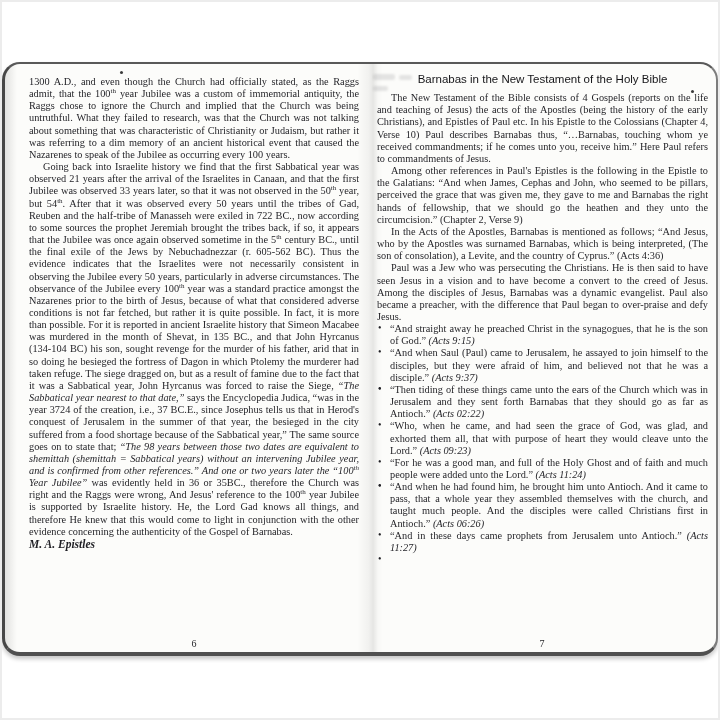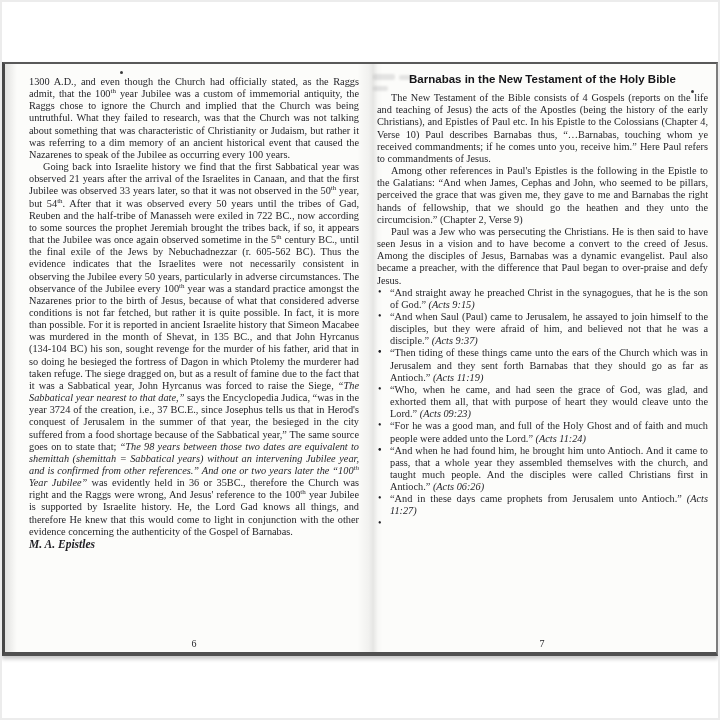--- a/index.html
+++ b/index.html
@@ -2,32 +2,32 @@
 <html><head>
 <meta charset="utf-8">
 <style>
   html,body{margin:0;padding:0;width:720px;height:720px;overflow:hidden;background:#ffffff;}
   body{position:relative;font-family:"Liberation Serif", serif;}
   .frame{position:absolute;inset:0;border:2px solid #ececec;pointer-events:none;z-index:10;}
   .photo{position:absolute;left:2px;top:62px;width:716px;height:594px;box-sizing:border-box;
          background:#fcfcfa;overflow:hidden;
          border-top:2px solid #595959;border-left:3px solid #474747;
          border-right:2px solid #7d7d7d;border-bottom:4px solid #505050;
-         box-shadow:0 3px 4px rgba(0,0,0,.22);}
+         box-shadow:0 3px 4px rgba(0,0,0,.22);border-radius:18px;}
   .edge-left{position:absolute;left:0;top:0;bottom:0;width:12px;
          background:linear-gradient(to right, rgba(0,0,0,.10), rgba(0,0,0,0));}
   .gutter{position:absolute;left:352px;top:0;bottom:0;width:26px;
          background:linear-gradient(to right, rgba(0,0,0,0) 0%, rgba(0,0,0,.045) 45%,
                     rgba(0,0,0,.09) 62%, rgba(0,0,0,.02) 80%, rgba(0,0,0,0) 100%);}
   .page-text{position:absolute;font-size:10.3px;line-height:12.15px;color:#1f1f24;text-align:justify;}
   #left-text{left:24px;top:12px;width:330px;}
   #right-text{left:372px;top:9px;width:331px;}
   p.body-para{margin:0;}
   p.indent{text-indent:14px;}
-  .heading{font-family:"Liberation Sans", sans-serif;font-size:11.5px;font-weight:bold;
+  .heading{font-family:"Liberation Sans", sans-serif;font-size:11.5px;font-weight:normal;
            text-align:center;margin:0 0 7px 0;color:#151518;text-indent:0;}
   sup{font-size:7px;line-height:0;vertical-align:4px;}
   .it{font-style:italic;}
   .signature{margin-top:16px;font-weight:bold;font-style:italic;font-size:11.5px;text-align:left;}
   .bullet-item{position:relative;padding-left:13px;margin:0;}
   .bullet-glyph{position:absolute;left:1px;top:-1px;font-size:10px;}
   .pagenum{position:absolute;top:574px;width:330px;text-align:center;font-size:10px;color:#26262a;}
   #pagenum-left{left:24px;}
   #pagenum-right{left:372px;}
   .dot{position:absolute;background:#3c3c3c;border-radius:50%;}
@@ -57,38 +57,39 @@
     <p class="body-para">1300 A.D., and even though the Church had officially stated, as the Raggs admit, that the 100<sup>th</sup> year Jubilee was a custom of immemorial antiquity, the Raggs chose to ignore the Church and implied that the Church was being untruthful. What they failed to research, was that the Church was not talking about something that was characteristic of Christianity or Judaism, but rather it was referring to a dim memory of an ancient historical event that caused the Nazarenes to speak of the Jubilee as occurring every 100 years.</p>
     <p class="body-para indent">Going back into Israelite history we find that the first Sabbatical year was observed 21 years after the arrival of the Israelites in Canaan, and that the first Jubilee was observed 33 years later, so that it was not observed in the 50<sup>th</sup> year, but 54<sup>th</sup>. After that it was observed every 50 years until the tribes of Gad, Reuben and the half-tribe of Manasseh were exiled in 722 BC., now according to some sources the prophet Jeremiah brought the tribes back, if so, it appears that the Jubilee was once again observed sometime in the 5<sup>th</sup> century BC., until the final exile of the Jews by Nebuchadnezzar (r. 605-562 BC). Thus the evidence indicates that the Israelites were not necessarily consistent in observing the Jubilee every 50 years, particularly in adverse circumstances. The observance of the Jubilee every 100<sup>th</sup> year was a standard practice amongst the Nazarenes prior to the birth of Jesus, because of what that considered adverse conditions is not far fetched, but rather it is quite possible. In fact, it is more than possible. For it is reported in ancient Israelite history that Simeon Macabee was murdered in the month of Shevat, in 135 BC., and that John Hyrcanus (134-104 BC) his son, sought revenge for the murder of his father, arid that in so doing he besieged the fortress of Dagon in which Ptolemy the murderer had taken refuge. The siege dragged on, but as a result of famine due to the fact that it was a Sabbatical year, John Hyrcanus was forced to raise the Siege, <i>“The Sabbatical year nearest to that date,”</i> says the Encyclopedia Judica, “was in the year 3724 of the creation, i.e., 37 BC.E., since Josephus tells us that in Herod's conquest of Jerusalem in the summer of that year, the besieged in the city suffered from a food shortage because of the Sabbatical year,” The same source goes on to state that; <i>“The 98 years between those two dates are equivalent to shemittah (shemittah = Sabbatical years) without an intervening Jubilee year, and is confirmed from other references.”</i><i> And one or two years later the “100</i><sup class="it">th</sup><i> Year Jubilee”</i> was evidently held in 36 or 35BC., therefore the Church was right and the Raggs were wrong, And Jesus' reference to the 100<sup>th</sup> year Jubilee is supported by Israelite history. He, the Lord Gad knows all things, and therefore He knew that this would come to light in conjunction with the other evidence concerning the authenticity of the Gospel of Barnabas.</p>
     <p class="body-para signature">M. A. Epistles</p>
   </div>
   <div class="pagenum" id="pagenum-left">6</div>
 
   <div class="page-text" id="right-text">
     <p class="heading">Barnabas in the New Testament of the Holy Bible</p>
     <p class="body-para indent">The New Testament of the Bible consists of 4 Gospels (reports on the life and teaching of Jesus) the acts of the Apostles (being the history of the early Christians), and Epistles of Paul etc. In his Epistle to the Colossians (Chapter 4, Verse 10) Paul describes Barnabas thus, “…Barnabas, touching whom ye received commandments; if he comes unto you, receive him.” Here Paul refers to commandments of Jesus.</p>
     <p class="body-para indent">Among other references in Paul's Epistles is the following in the Epistle to the Galatians: “And when James, Cephas and John, who seemed to be pillars, perceived the grace that was given me, they gave to me and Barnabas the right hands of fellowship, that we should go the heathen and they unto the circumcision.” (Chapter 2, Verse 9)</p>
+    <p class="body-para indent">In the Acts of the Apostles, Barnabas is mentioned as follows; “And Jesus, who by the Apostles was surnamed Barnabas, which is being interpreted, (The son of consolation), a Levite, and the country of Cyprus.” (Acts 4:36)</p>
     <p class="body-para indent">Paul was a Jew who was persecuting the Christians. He is then said to have seen Jesus in a vision and to have become a convert to the creed of Jesus. Among the disciples of Jesus, Barnabas was a dynamic evangelist. Paul also became a preacher, with the difference that Paul began to over-praise and defy Jesus.</p>
 
     <div>
 
     <div class="bullet-item">
           <span class="bullet-glyph">•</span>
           <span>“And straight away he preached Christ in the synagogues, that he is the son of God.” <i>(Acts 9:15)</i></span>
         </div>
         <div class="bullet-item">
           <span class="bullet-glyph">•</span>
           <span>“And when Saul (Paul) came to Jerusalem, he assayed to join himself to the disciples, but they were afraid of him, and believed not that he was a disciple.” <i>(Acts 9:37)</i></span>
         </div>
         <div class="bullet-item">
           <span class="bullet-glyph">•</span>
         </div>
         <div class="bullet-item">
           <span class="bullet-glyph">•</span>
-          <span>“Then tiding of these things came unto the ears of the Church which was in Jerusalem and they sent forth Barnabas that they should go as far as Antioch.” <i>(Acts 11:19)</i></span>
+          <span>“Then tiding of these things came unto the ears of the Church which was in Jerusalem and they sent forth Barnabas that they should go as far as Antioch.” <i>(Acts 02:22)</i></span>
         </div>
         <div class="bullet-item">
           <span class="bullet-glyph">•</span>
           <span>“Who, when he came, and had seen the grace of God, was glad, and exhorted them all, that with purpose of heart they would cleave unto the Lord.” <i>(Acts 09:23)</i></span>
         </div>
         <div class="bullet-item">
           <span class="bullet-glyph">•</span>
           <span>“For he was a good man, and full of the Holy Ghost and of faith and much people were added unto the Lord.” <i>(Acts 11:24)</i></span>
         </div>
         <div class="bullet-item">

